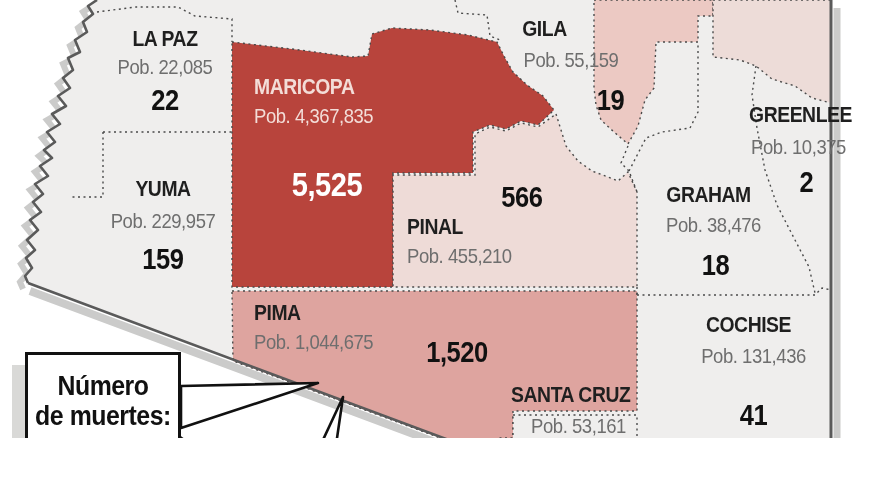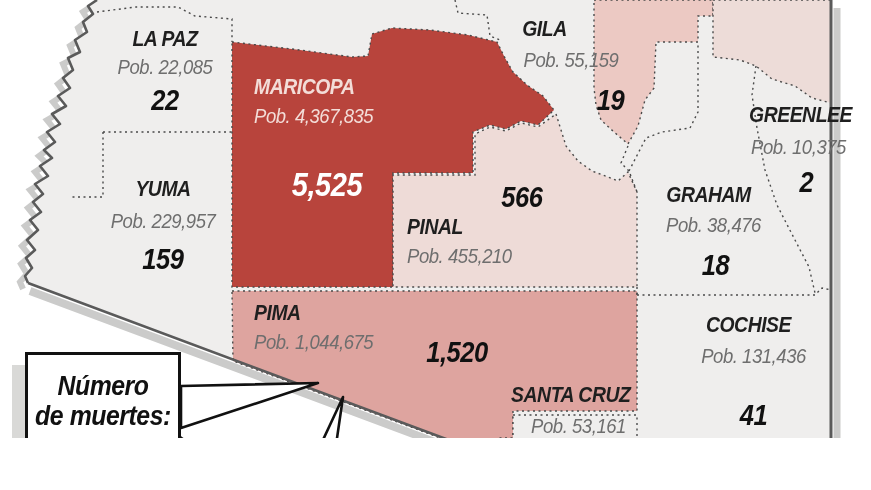--- a/index.html
+++ b/index.html
@@ -1,18 +1,18 @@
 <!DOCTYPE html>
 <html><head>
 <meta charset="utf-8">
 <style>
   html,body{margin:0;padding:0;background:#ffffff;}
   #stage{
     position:relative;width:871px;height:438px;overflow:hidden;
-    background:#ffffff;font-family:"Liberation Sans",sans-serif;font-style:italic;
+    background:#ffffff;font-family:"Liberation Sans",sans-serif;
     -webkit-font-smoothing:antialiased;
   }
   #map-svg{position:absolute;left:0;top:0;}
   .lbl{position:absolute;white-space:nowrap;text-align:center;
        transform:scaleX(.88);transform-origin:center top;}
   .al{text-align:left;transform-origin:left top;}
   .cname{font-size:22px;font-weight:700;color:#1f1f1f;letter-spacing:-.5px;}
   .cpop{font-size:21px;font-weight:400;color:#6e6e6e;letter-spacing:-.5px;}
   .cdeaths{font-size:29px;font-weight:700;color:#111;letter-spacing:-.5px;}
   .on-red{color:#f3ddd8;}

